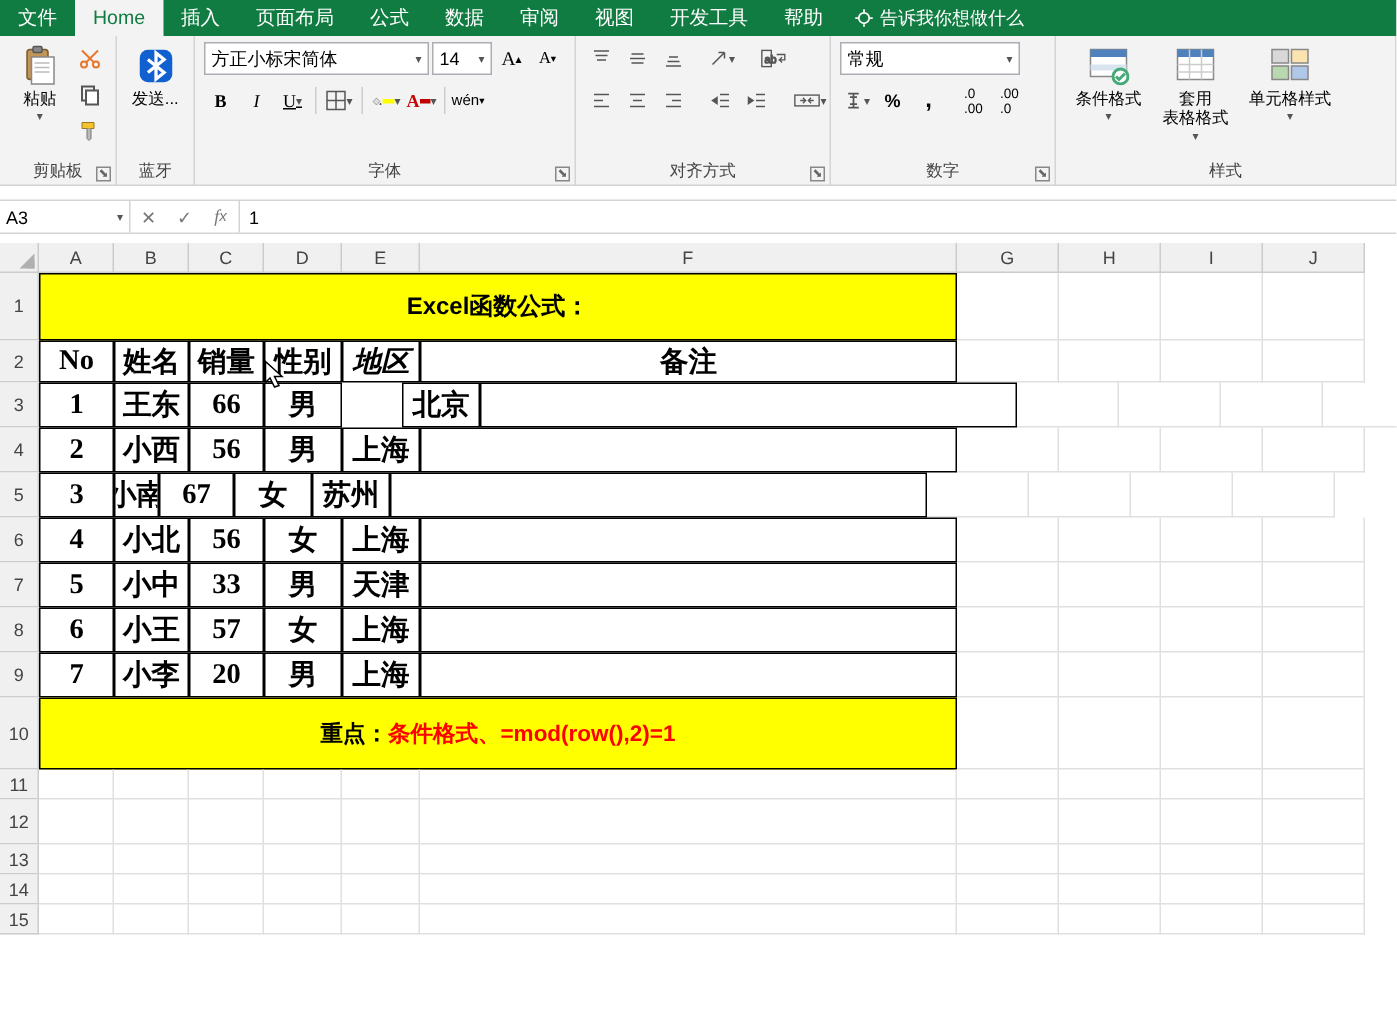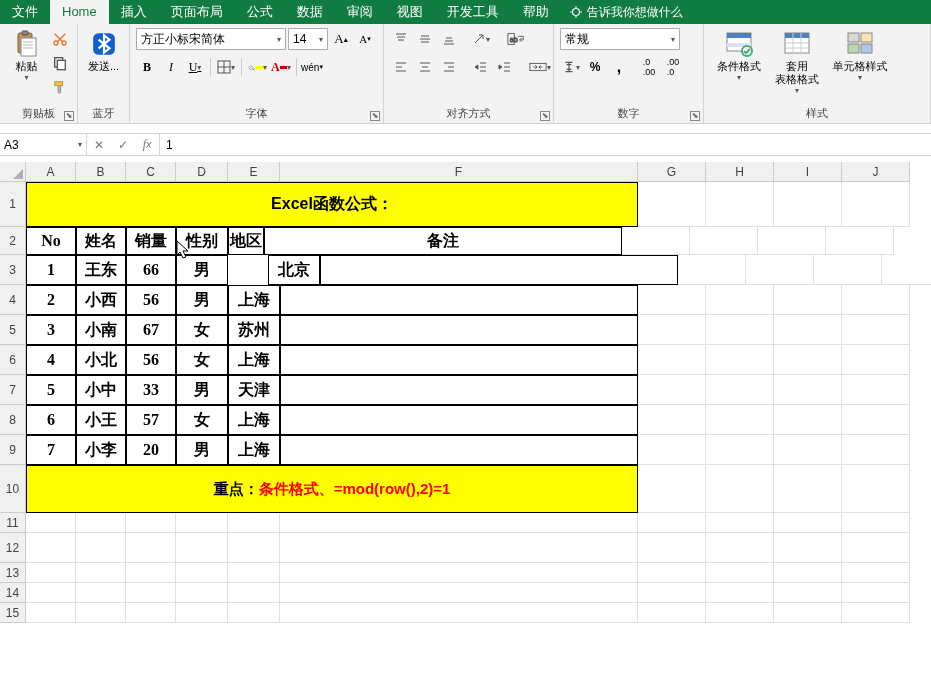--- a/index.html
+++ b/index.html
@@ -49,21 +49,21 @@
 .colhdr { background:#f0f0f0; border-right:1px solid #ccc; border-bottom:1px solid #ccc; text-align:center; font-size:12px; line-height:20px; color:#444; }
 .rowhdrs { position:absolute; left:0; top:20px; width:26px; }
 .rowhdr { background:#f0f0f0; border-right:1px solid #ccc; border-bottom:1px solid #ccc; text-align:center; font-size:12px; color:#444; display:flex; align-items:center; justify-content:center; }
 .cells { position:absolute; left:26px; top:20px; }
 .cellrow { display:flex; }
 .cell { border-right:1px solid #e0e0e0; border-bottom:1px solid #e0e0e0; font-size:14px; display:flex; align-items:center; justify-content:center; overflow:hidden; white-space:nowrap; }
 
 .title-cell { background:#ffff00; font-weight:bold; font-size:16px; border:1px solid #000; }
 .title-cell .blk { color:#000; }
 .title-cell .red { color:#ff0000; }
-.tbl { border:1px solid #000 !important; font-weight:bold; font-family:SimSun,serif; font-size:16px; }
+.tbl { border:1px solid #000 !important; font-weight:bold; font-family:SimSun,serif; font-size:19px; }
 .hdr { font-weight:bold; }
 .footer-cell { background:#ffff00; font-weight:bold; font-size:15px; border:1px solid #000; }
 .footer-cell .blk{color:#000;} .footer-cell .red{color:#ff0000;}
 
 .cursor-arrow { position:absolute; z-index:50; pointer-events:none; }
 
 svg { display:block; }
 </style>
 </head>
 <body>
@@ -421,21 +421,21 @@
         <div class="cell " style="width: 68px; height: 45px;"></div>
         <div class="cell " style="width: 68px; height: 45px;"></div>
         <div class="cell " style="width: 68px; height: 45px;"></div>
         <div class="cell " style="width: 68px; height: 45px;"></div>
       </div>
       <div class="cellrow" style="height: 28px;">
         <div class="cell tbl hdr" style="width: 50px; height: 28px;">No</div>
         <div class="cell tbl hdr" style="width: 50px; height: 28px;">姓名</div>
         <div class="cell tbl hdr" style="width: 50px; height: 28px;">销量</div>
         <div class="cell tbl hdr" style="width: 52px; height: 28px;">性别</div>
-        <div class="cell tbl hdr" style="width: 36px; height: 28px;">地区</div>
+        <div class="cell tbl hdr" style="width: 52px; height: 28px; font-style: italic;">地区</div>
         <div class="cell tbl hdr" style="width: 358px; height: 28px;">备注</div>
         <div class="cell " style="width: 68px; height: 28px;"></div>
         <div class="cell " style="width: 68px; height: 28px;"></div>
         <div class="cell " style="width: 68px; height: 28px;"></div>
         <div class="cell " style="width: 68px; height: 28px;"></div>
       </div>
       <div class="cellrow" style="height: 30px;">
         <div class="cell tbl" style="width: 50px; height: 30px;">1</div>
         <div class="cell tbl" style="width: 50px; height: 30px;">王东</div>
         <div class="cell tbl" style="width: 50px; height: 30px;">66</div>
@@ -454,21 +454,21 @@
         <div class="cell tbl" style="width: 52px; height: 30px;">男</div>
         <div class="cell tbl" style="width: 52px; height: 30px;">上海</div>
         <div class="cell tbl" style="width: 358px; height: 30px;"></div>
         <div class="cell " style="width: 68px; height: 30px;"></div>
         <div class="cell " style="width: 68px; height: 30px;"></div>
         <div class="cell " style="width: 68px; height: 30px;"></div>
         <div class="cell " style="width: 68px; height: 30px;"></div>
       </div>
       <div class="cellrow" style="height: 30px;">
         <div class="cell tbl" style="width: 50px; height: 30px;">3</div>
-        <div class="cell tbl" style="width: 50px; height: 30px;">小南</div>
+        <div class="cell tbl" style="width: 30px; height: 30px;">小南</div>
         <div class="cell tbl" style="width: 50px; height: 30px;">67</div>
         <div class="cell tbl" style="width: 52px; height: 30px;">女</div>
         <div class="cell tbl" style="width: 52px; height: 30px;">苏州</div>
         <div class="cell tbl" style="width: 358px; height: 30px;"></div>
         <div class="cell " style="width: 68px; height: 30px;"></div>
         <div class="cell " style="width: 68px; height: 30px;"></div>
         <div class="cell " style="width: 68px; height: 30px;"></div>
         <div class="cell " style="width: 68px; height: 30px;"></div>
       </div>
       <div class="cellrow" style="height: 30px;">

